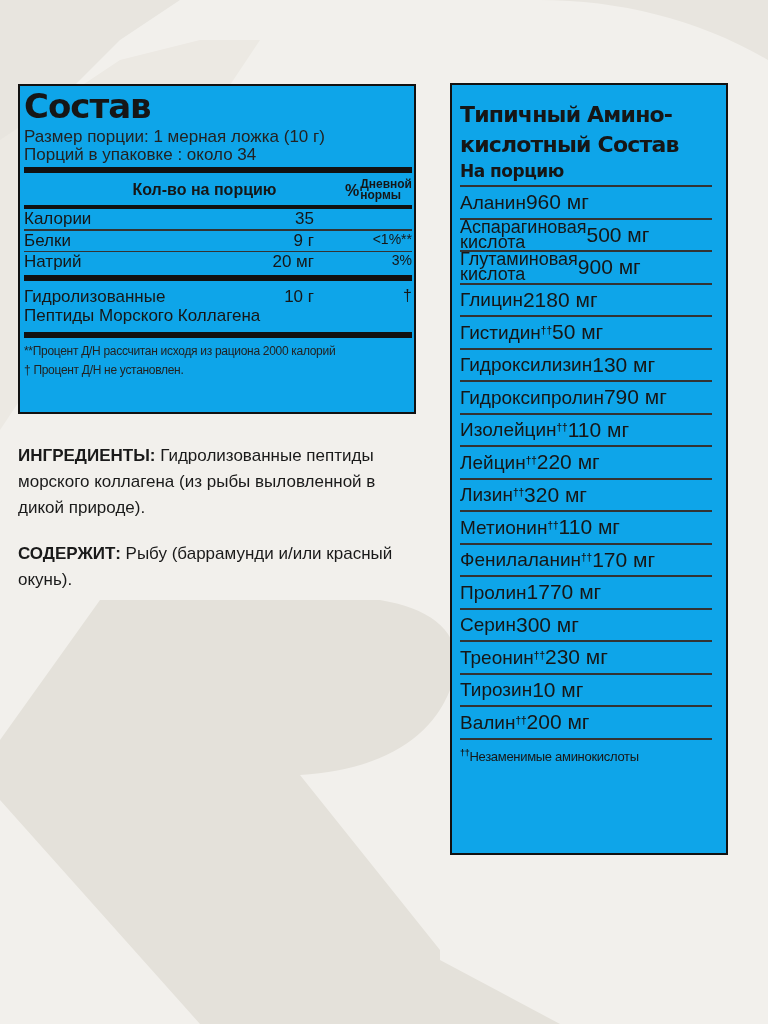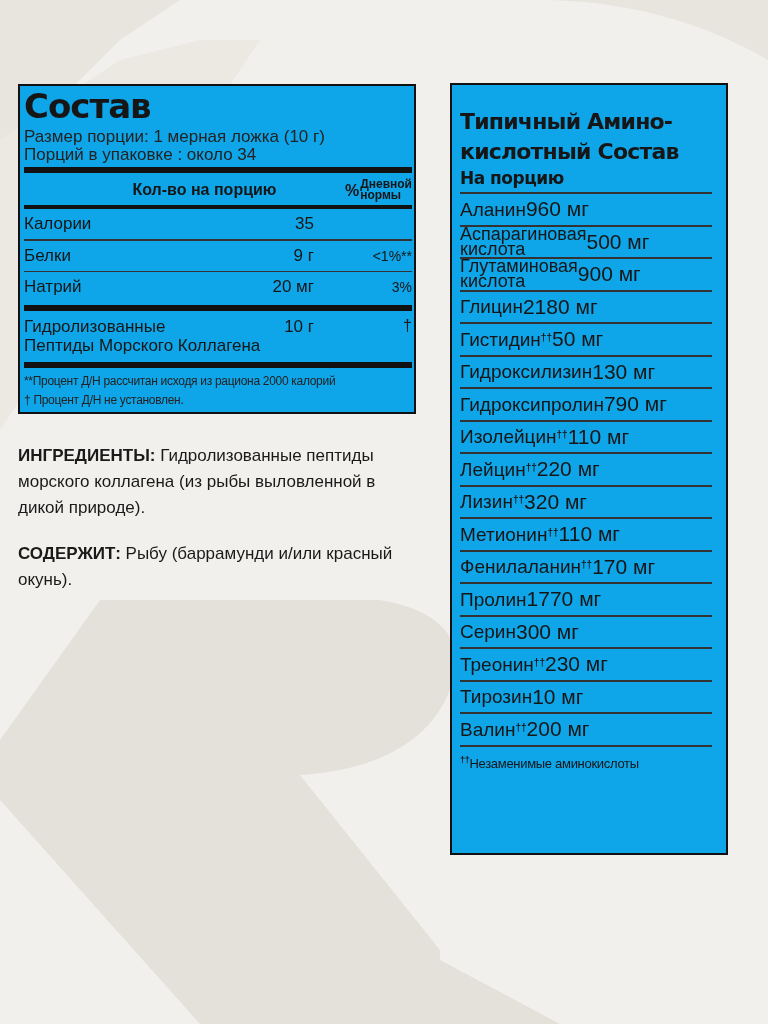--- a/index.html
+++ b/index.html
@@ -15,36 +15,36 @@
   #nutrition { left:18px; top:84px; width:398px; height:330px; padding:0 2px 0 4px; }
   .n-title { font-family:"DejaVu Sans", sans-serif; font-weight:bold; font-size:34px; letter-spacing:-1px; line-height:44px; margin-top:-2px; }
   .n-sub { font-size:17px; line-height:18px; color:#222; }
   .thick { height:6px; background:#111; margin:3px 0 2px; }
   .thin  { height:1.5px; background:#333; }
   .n-header { display:flex; align-items:center; height:30px; }
   .n-header .amt { flex:1; text-align:center; font-weight:bold; font-size:16px; padding-left:40px; }
   .n-header .dv { display:flex; align-items:center; font-weight:bold; line-height:11px; }
   .n-header .dv .pct { font-size:16px; margin-right:1px; }
   .n-header .dv .dvtxt { font-size:12px; }
-  .n-row { display:flex; align-items:center; height:30px; font-size:17px; }
+  .n-row { display:flex; align-items:flex-start; height:20px; font-size:17px; }
   .n-row .name { width:210px; }
   .n-row .val { width:80px; text-align:right; }
   .n-row .dvv { flex:1; text-align:right; font-size:14px; }
   .n-row.tall { height:46px; align-items:flex-start; padding-top:4px; box-sizing:border-box; }
   .n-row.tall .name { width:auto; position:absolute; line-height:19px; }
   .n-row.tall .val { margin-left:210px; }
   .n-foot { font-size:12px; line-height:19px; padding-top:2px; color:#222; letter-spacing:-0.3px; }
 
   
   #ingredients { position:absolute; left:18px; top:443px; width:400px; z-index:1; font-size:17px; line-height:26px; color:#1a1a1a; }
   #ingredients p { margin:0 0 20px 0; }
   #ingredients b { font-weight:bold; }
 
   
-  #amino { left:450px; top:83px; width:278px; height:772px; padding:16px 6px 0 8px; overflow:hidden; }
+  #amino { left:450px; top:83px; width:278px; height:772px; padding:9px 6px 0 8px; overflow:hidden; }
   .a-title { font-family:"DejaVu Sans", sans-serif; font-weight:bold; font-size:22px; line-height:30px; letter-spacing:-0.8px; white-space:nowrap; margin-top:6px; }
   .a-sub { font-family:"DejaVu Sans", sans-serif; font-weight:bold; font-size:17px; line-height:22px; letter-spacing:-0.5px; margin-bottom:3px; }
   .a-row { display:flex; justify-content:flex-start; align-items:center; height:32.5px; border-top:2px solid #333; font-size:19px; box-sizing:border-box; margin-right:8px; }
   .a-row .aname { line-height:17px; }
   .a-row .aname.two { font-size:18px; line-height:15px; }
   .a-row .aval { font-size:21px; white-space:nowrap; }
   .a-row sup { font-size:10px; font-weight:bold; vertical-align:top; position:relative; top:-2px; }
   .a-foot { border-top:2px solid #333; font-size:13px; padding-top:8px; margin-right:8px; letter-spacing:-0.3px; }
   .a-foot sup { font-size:9px; font-weight:bold; }
 </style>

